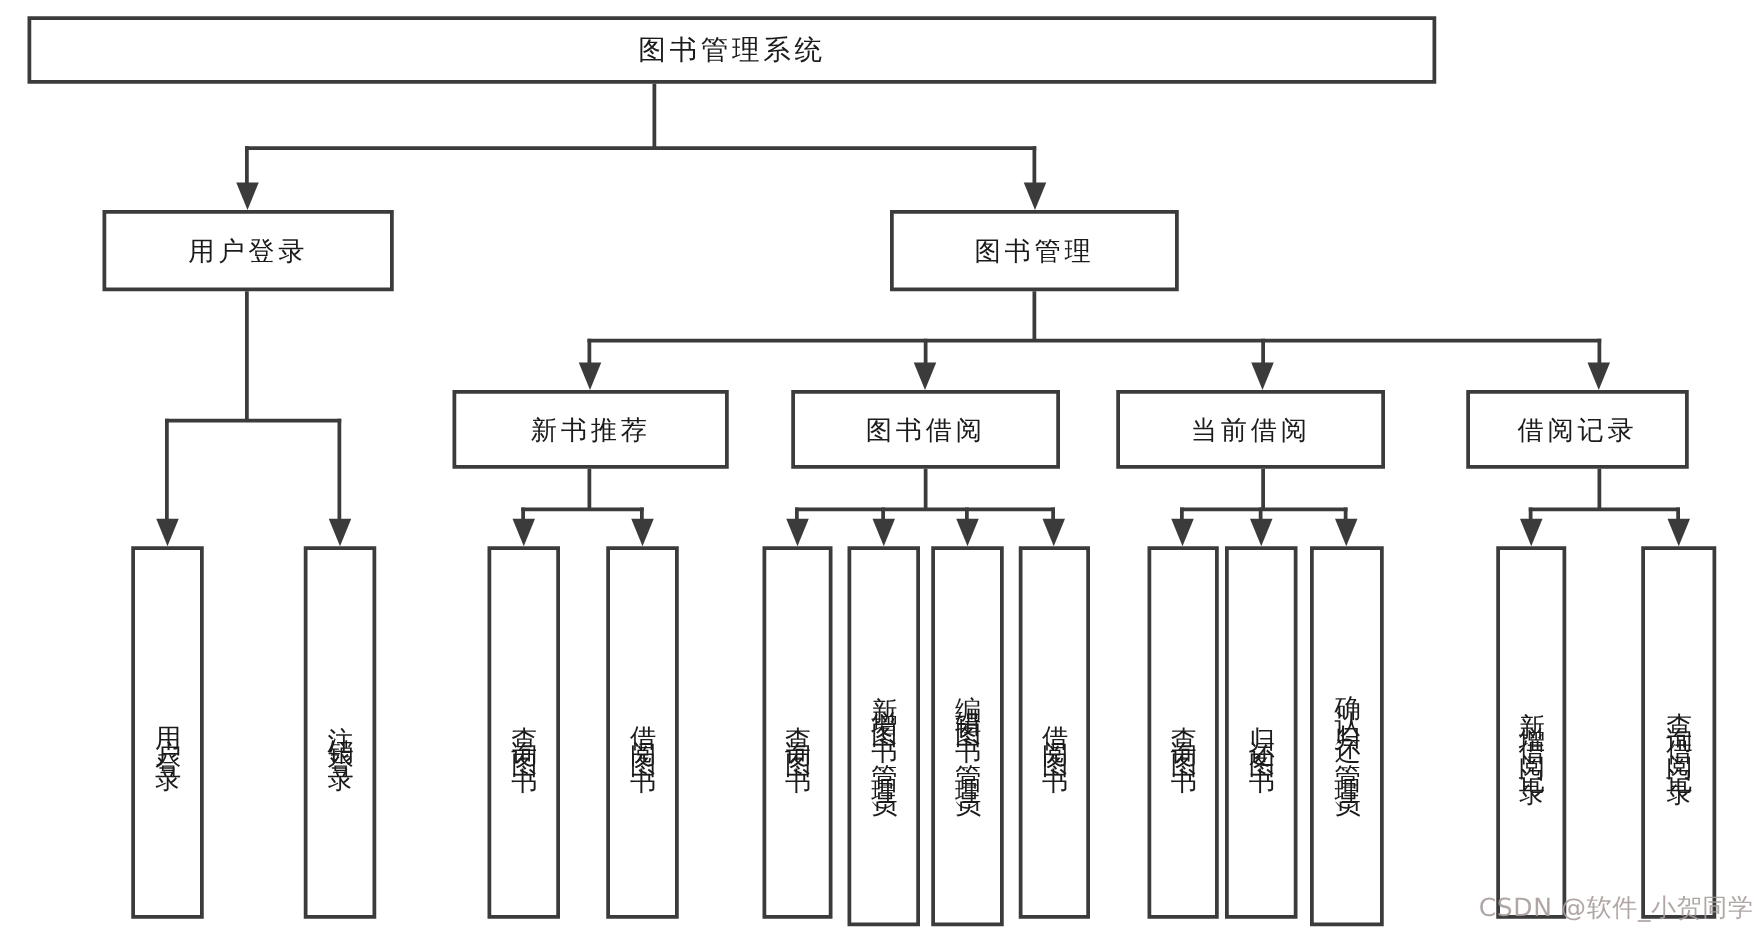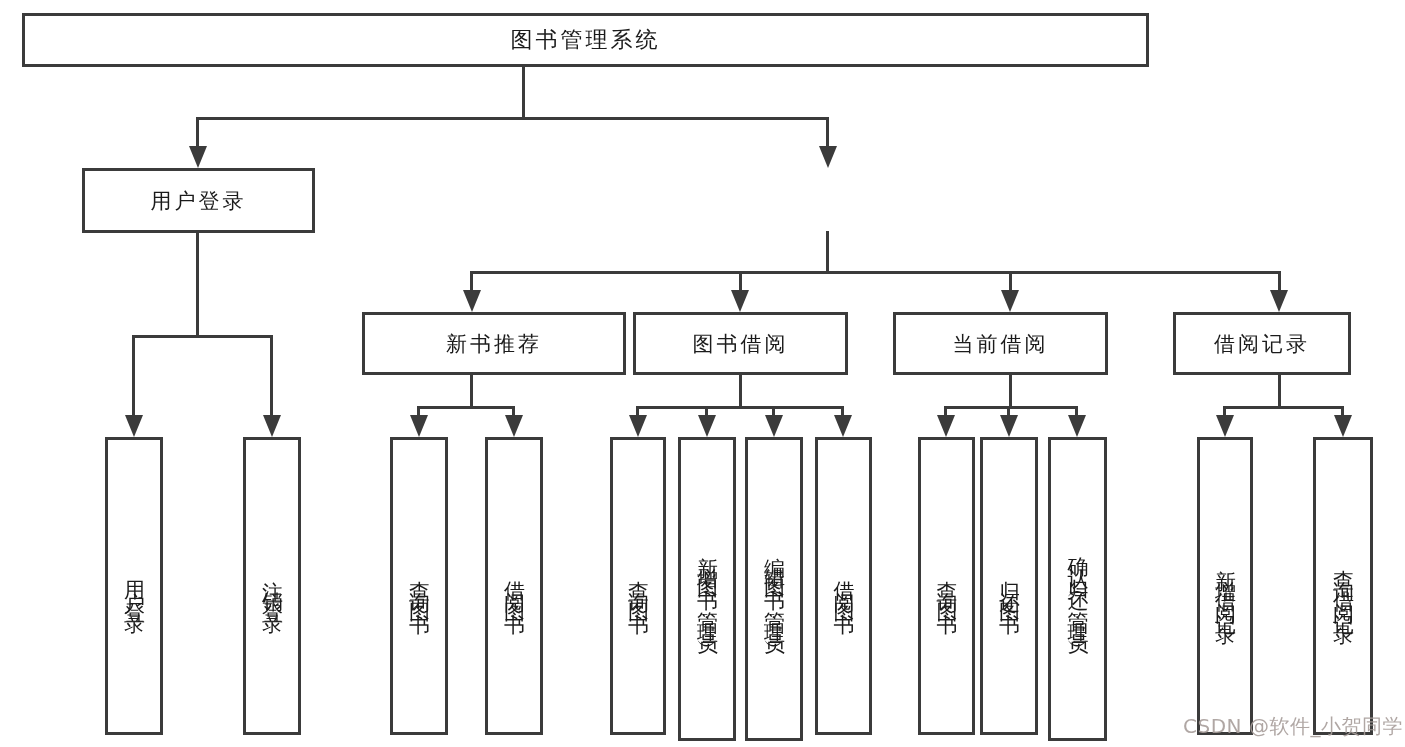--- a/index.html
+++ b/index.html
@@ -96,22 +96,25 @@
   <div class="ar" style="left:1216px; top:415px;"></div>
   <div class="ar" style="left:1334px; top:415px;"></div>
 
   <div class="box" style="left:22px; top:13px; width:1127px; height:54px;">
     <span class="title-label">图书管理系统</span>
   </div>
 
   <div class="box" style="left:82px; top:168px; width:233px; height:65px;">
     <span class="h-label">用户登录</span>
   </div>
+  <div class="box" style="left:712px; top:168px; width:231px; height:65px;">
+    <span class="h-label">图书管理</span>
+  </div>
 
-  <div class="box" style="left:362px; top:312px; width:264px; height:63px;">
+  <div class="box" style="left:362px; top:312px; width:221px; height:63px;">
     <span class="h-label">新书推荐</span>
   </div>
   <div class="box" style="left:633px; top:312px; width:215px; height:63px;">
     <span class="h-label">图书借阅</span>
   </div>
   <div class="box" style="left:893px; top:312px; width:215px; height:63px;">
     <span class="h-label">当前借阅</span>
   </div>
   <div class="box" style="left:1173px; top:312px; width:178px; height:63px;">
     <span class="h-label">借阅记录</span>

